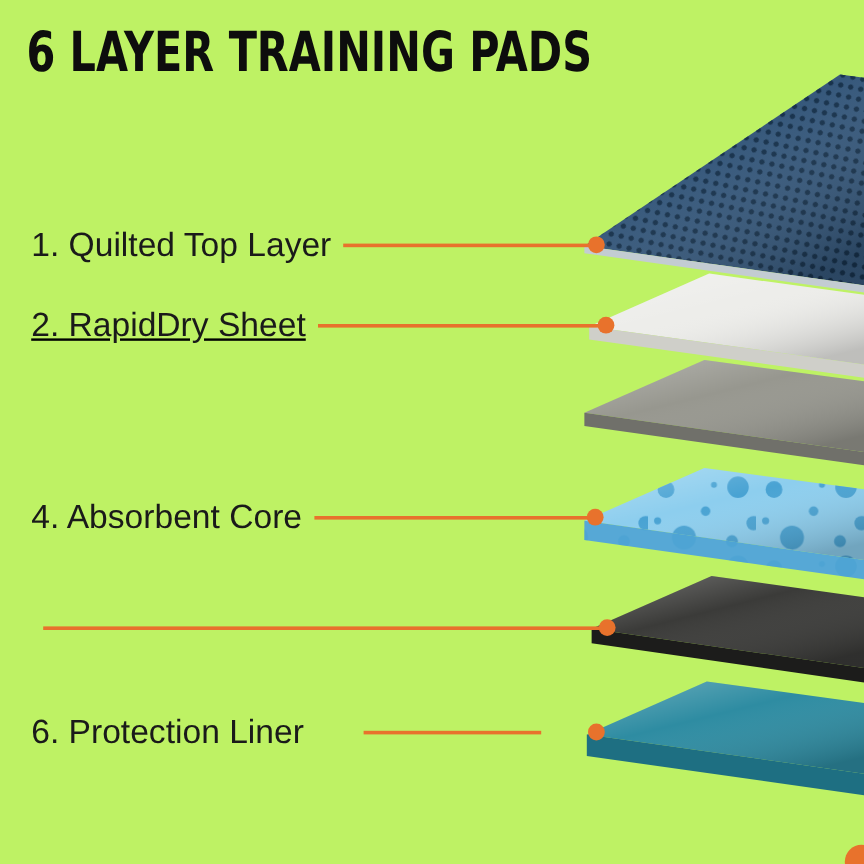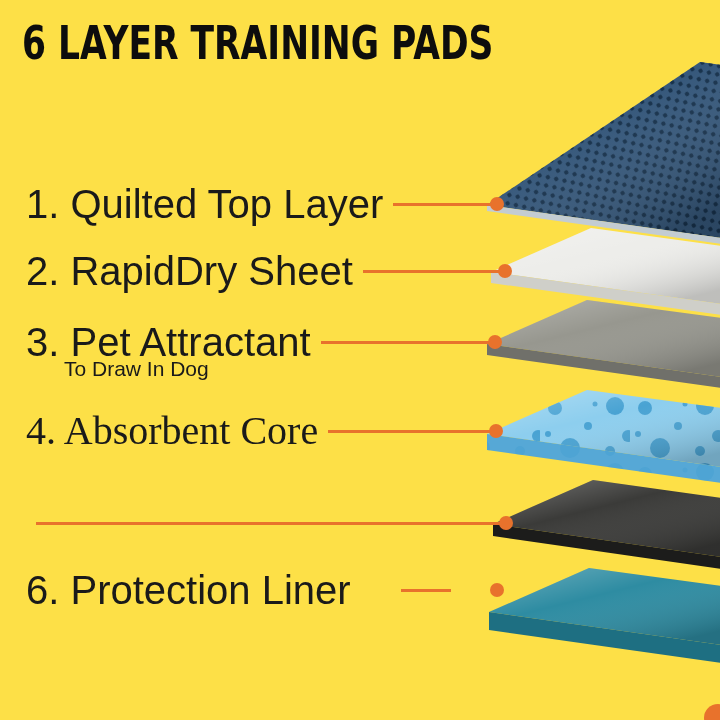--- a/index.html
+++ b/index.html
@@ -1,20 +1,20 @@
 <!DOCTYPE html>
 <html style="--accent: #E8722C;"><head>
 <meta charset="utf-8">
 <style>
   html,body{margin:0;padding:0;background:#ffffff;}
   #canvas{
     position:relative;
     width:720px;height:720px;
     overflow:hidden;
-    background:#fde047;
+    background:#bef264;
     font-family:"Liberation Sans", sans-serif;
   }
   #title{
     position:absolute;
     top:16px;left:22px;
     font-family:"DejaVu Sans", sans-serif;
     font-weight:bold;
     font-size:46px;
     color:#0d0d0d;
     letter-spacing:0px;
@@ -23,21 +23,21 @@
     transform-origin:left top;
   }
   .label-row{
     position:absolute;
     left:26px;
     height:36px;
     display:flex;
     align-items:center;
   }
   .label-text{
-    font-size:40px;
+    font-size:28px;
     color:#1a1a1a;
     white-space:nowrap;
     line-height:36px;
   }
   .connector-line{
     flex:1;
     height:3px;
     background:var(--accent,#E8722C);
     margin-left:10px;
   }
@@ -134,44 +134,38 @@
   </svg>
 
   <div id="title">6 LAYER TRAINING PADS</div>
 
   <div class="label-row" style="top:186px;width:478px;">
     <span class="label-text">1. Quilted Top Layer</span>
     <div class="connector-line"></div>
     <span class="connector-dot"></span>
   </div>
 
-  <div class="label-row" style="top:253px;width:486px;">
+  <div class="label-row" style="top:253px;width:486px;text-decoration:underline;">
     <span class="label-text">2. RapidDry Sheet</span>
     <div class="connector-line"></div>
     <span class="connector-dot"></span>
   </div>
 
-  <div class="label-row" style="top:324px;width:476px;">
-    <span class="label-text">3. Pet Attractant</span>
-    <div class="connector-line"></div>
-    <span class="connector-dot"></span>
-    <div class="sub-label">To Draw In Dog</div>
-  </div>
 
-  <div class="label-row" style="top:413px;width:477px;font-family:Liberation Serif, serif;">
+  <div class="label-row" style="top:413px;width:477px;">
     <span class="label-text">4. Absorbent Core</span>
     <div class="connector-line"></div>
     <span class="connector-dot"></span>
   </div>
 
   <div class="label-row" style="top:505px;width:487px;">
     <div class="connector-line"></div>
     <span class="connector-dot"></span>
   </div>
 
-  <div class="label-row" style="top:572px;width:478px;gap:40px;">
+  <div class="label-row" style="top:592px;width:478px;gap:40px;">
     <span class="label-text">6. Protection Liner</span>
     <div class="connector-line"></div>
     <span class="connector-dot"></span>
   </div>
 
   <div id="corner-accent"></div>
 </div>
 
 </body></html>

